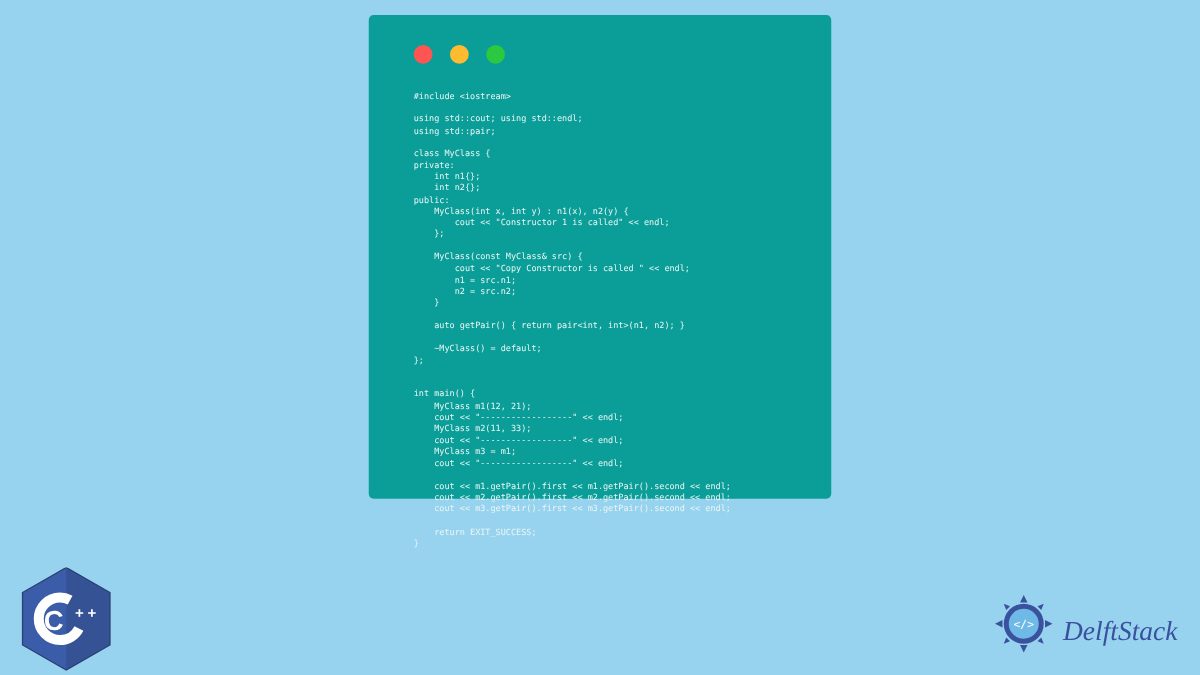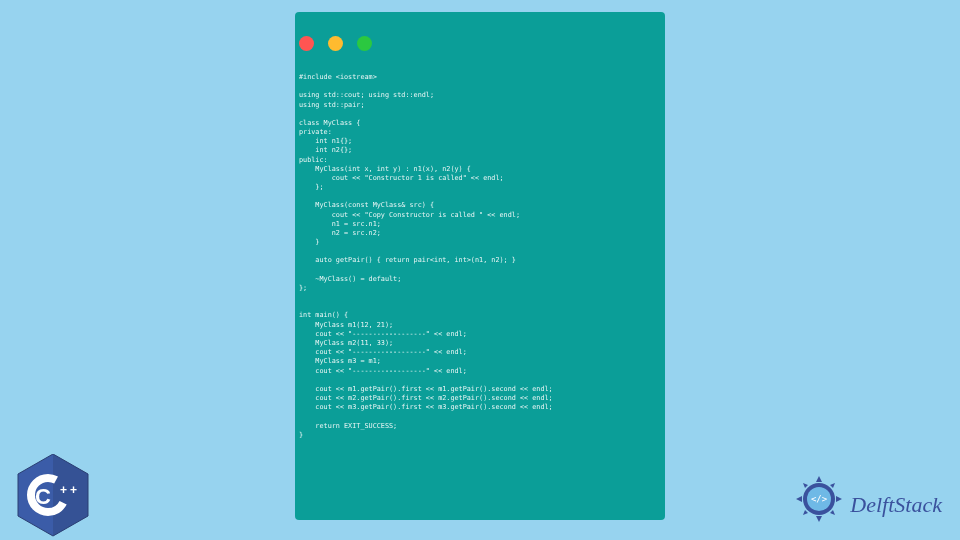--- a/index.html
+++ b/index.html
@@ -9,24 +9,24 @@
       background: #97d3ef;
       position: relative;
       font-family: Menlo, Monaco, Consolas, monospace;
       overflow: hidden;
     }
     .code-window {
       position: absolute;
       left: 295px;
       top: 12px;
       width: 370px;
-      height: 508px;
+      height: 387px;
       background: #0b9e98;
       border-radius: 4px;
-      padding: 24px 20px 18px 4px;
+      padding: 24px 20px 18px 36px;
     }
     .dots {
       display: flex;
       gap: 14px;
       margin-bottom: 22px;
     }
     .dot {
       width: 15px;
       height: 15px;
       border-radius: 50%;

